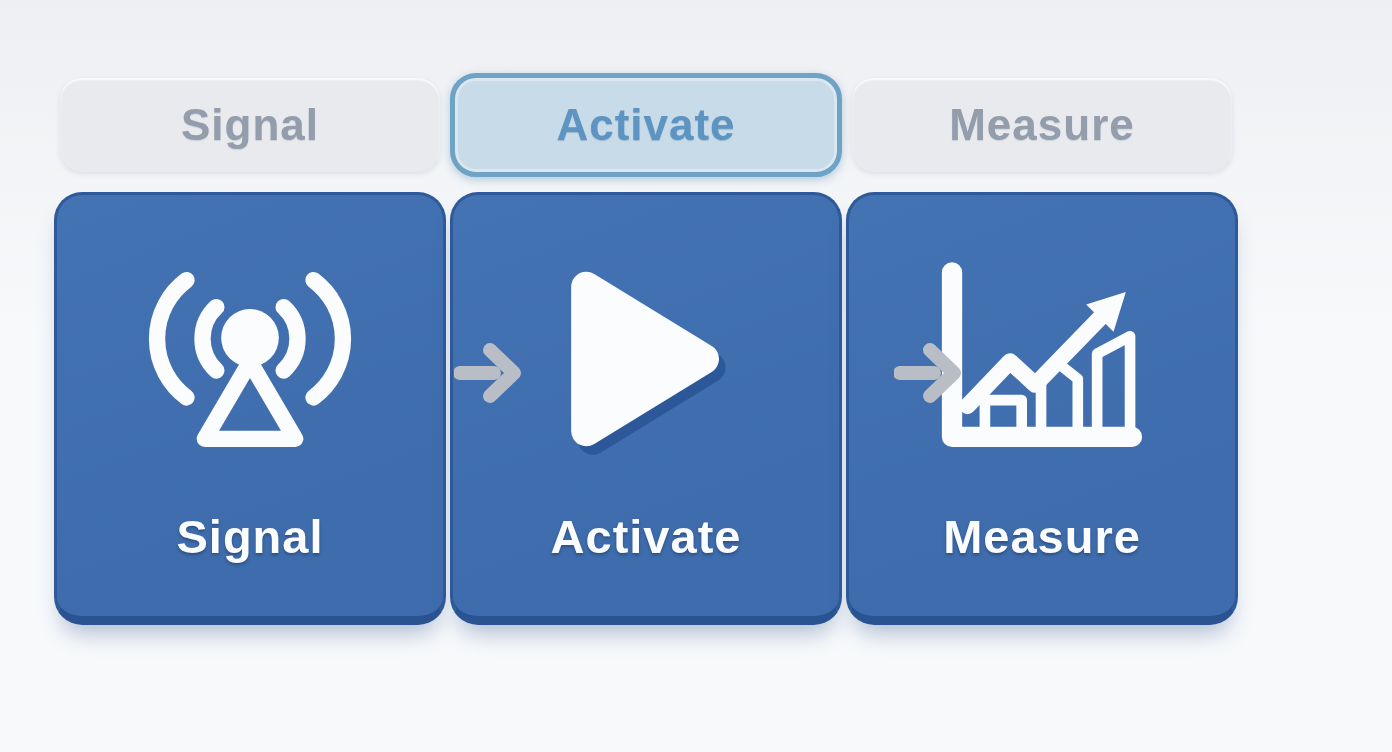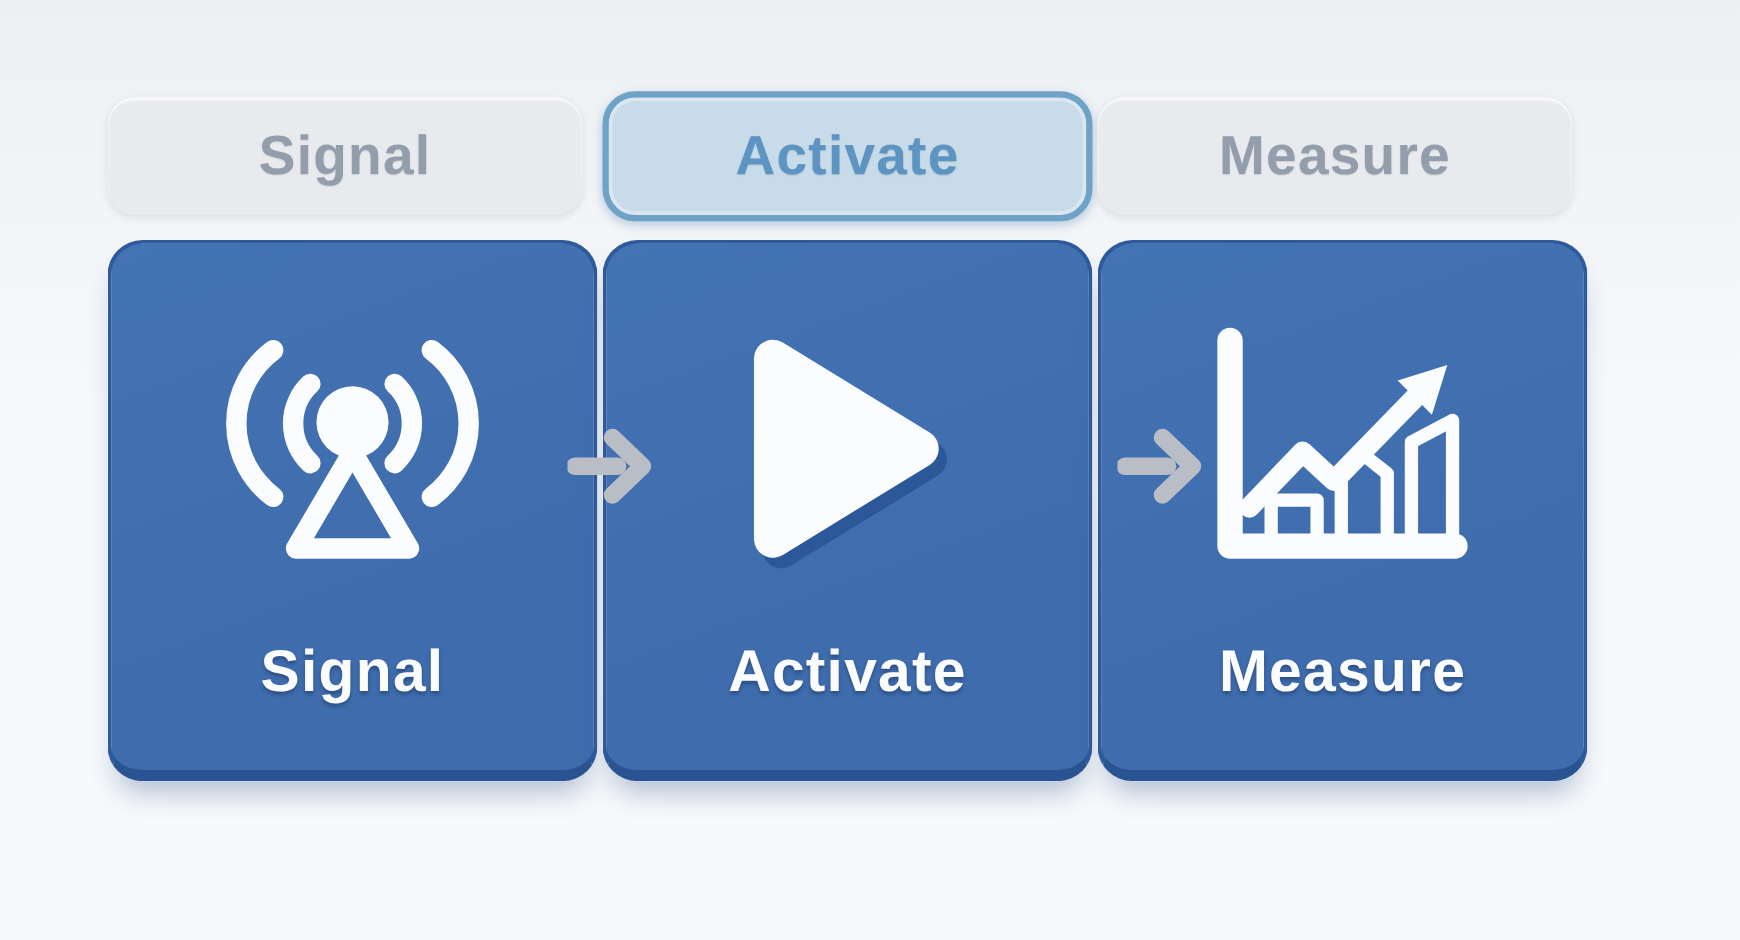--- a/index.html
+++ b/index.html
@@ -13,21 +13,21 @@
   html,body{width:1392px; height:752px; overflow:hidden;}
   body{
     font-family:"Liberation Sans","DejaVu Sans",sans-serif;
     background:linear-gradient(180deg,var(--page_bg_top) 0%,var(--page_bg_bottom) 45%,var(--page_bg_bottom) 100%);
     position:relative;
   }
   .flow{
     position:absolute; left:66px; top:78px; width:1272px;
     display:flex; gap:48px;
   }
-  .step-col{width:348px; display:flex; flex-direction:column; align-items:flex-start;padding-left:20px;}
+  .step-col{width:348px; display:flex; flex-direction:column; align-items:center;padding-left:20px;}
   .tab{
     width:380px; height:94px; border-radius:22px;
     background:var(--tab_inactive_bg);
     color:var(--tab_inactive_text);
     display:flex; align-items:center; justify-content:center;
     font-size:44px; font-weight:700; letter-spacing:1px;
     box-shadow:0 2px 5px rgba(160,170,185,.28), inset 0 2px 2px rgba(255,255,255,.8);
     text-shadow:0 1px 1px rgba(120,130,145,.25);
     cursor:pointer;
   }

